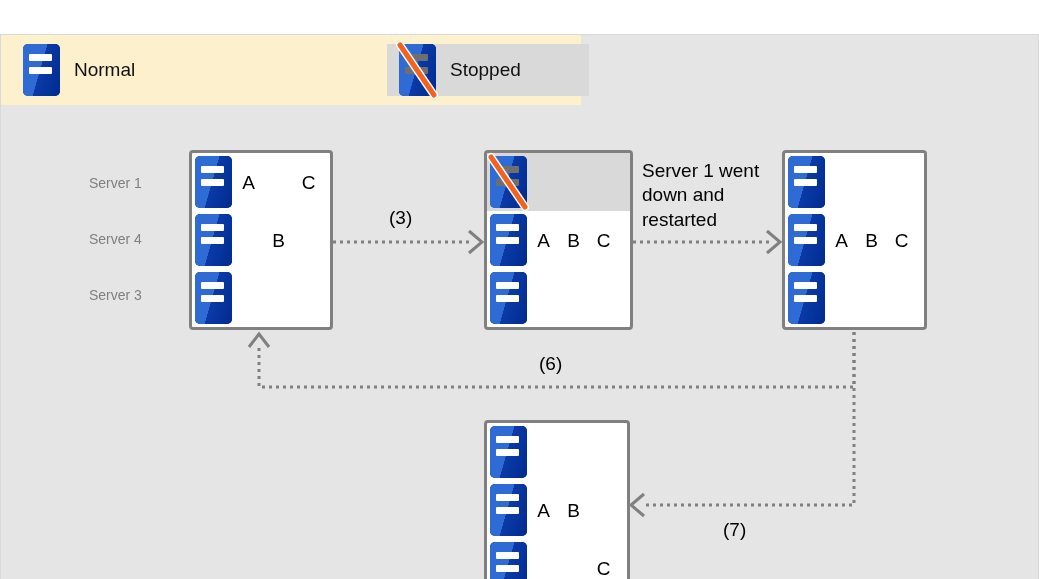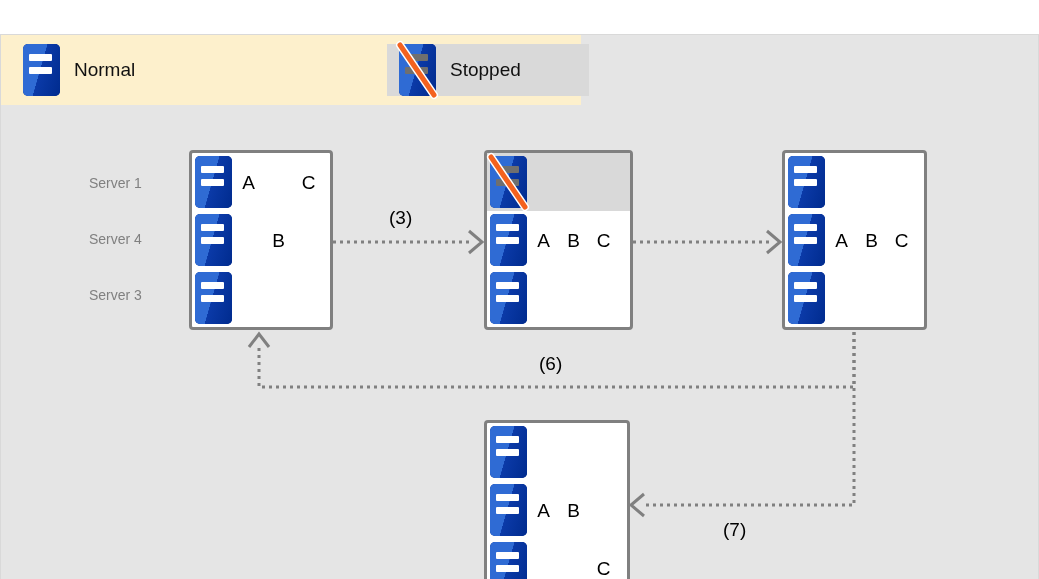--- a/index.html
+++ b/index.html
@@ -210,20 +210,23 @@
     <polyline points="248,312 258,299 268,312" fill="none" stroke="#808080" stroke-width="3"></polyline>
 
     <polyline points="853,297 853,470 642,470" fill="none" stroke="#808080" stroke-width="3" stroke-dasharray="3 4" stroke-linecap="butt"></polyline>
     <polyline points="643,459 630,470 643,481" fill="none" stroke="#808080" stroke-width="3"></polyline>
   </svg>
 
   <div class="step-label" style="left:388px; top:172px;">(3)</div>
   <div class="step-label" style="left:538px; top:318px;">(6)</div>
   <div class="step-label" style="left:722px; top:484px;">(7)</div>
 
+  <div class="annot" style="left:641px; top:124px; width:150px;">Server 1 went
+down and
+restarted</div>
 
   <div class="box" style="left:188px; top:115px; width:144px; height:180px;">
 
     <div class="row row-0">
       <span class="icon-slot">
         <span class="srv">
             <span class="body"></span>
             <span class="bar bar1"></span>
             <span class="bar bar2"></span>
           </span>

